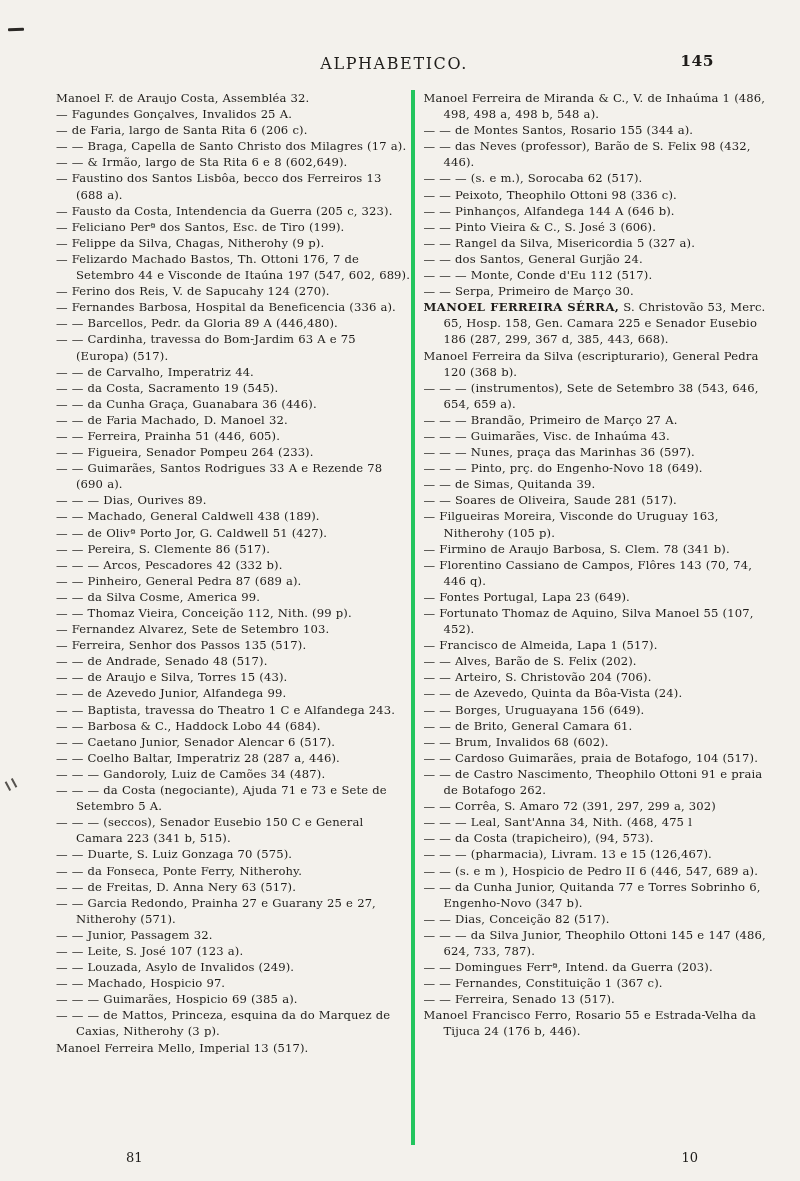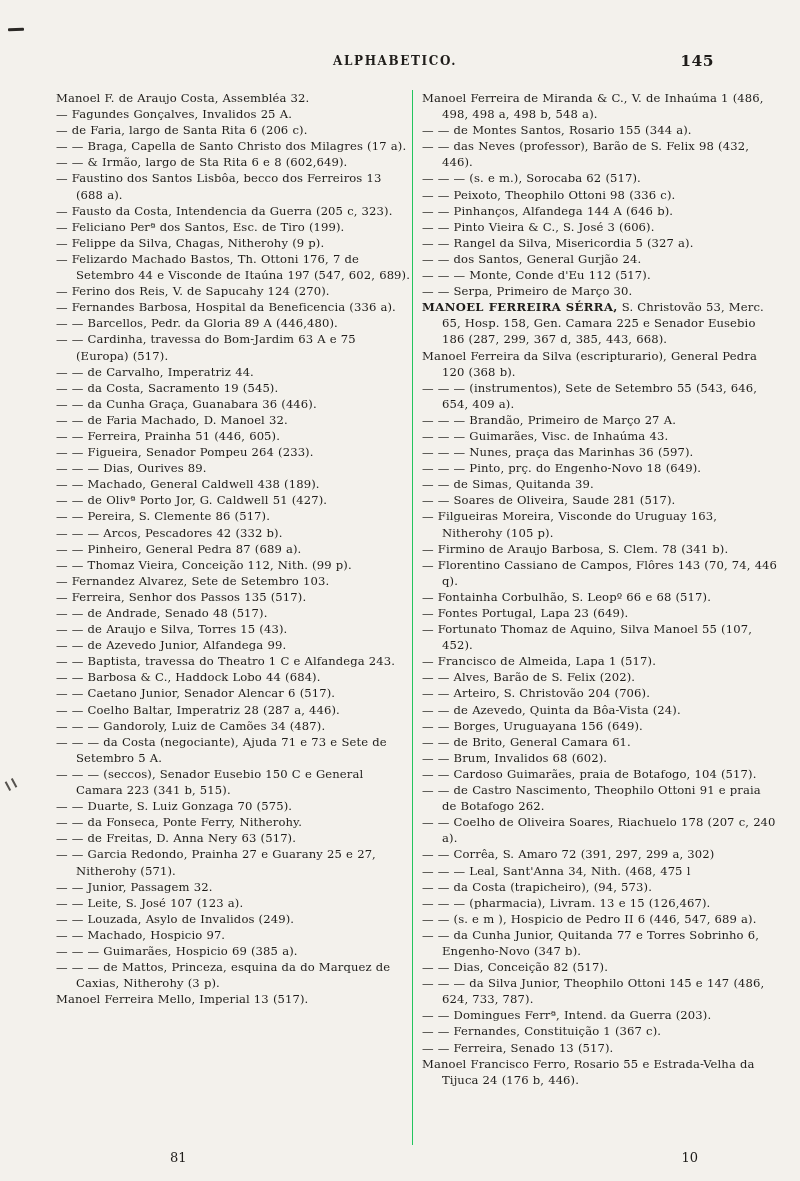--- a/index.html
+++ b/index.html
@@ -8,44 +8,44 @@
     height: 1181px;
     background: #f3f1ec;
     font-family: "DejaVu Serif", "Liberation Serif", serif;
     color: #1f1d1a;
     position: relative;
     overflow: hidden;
   }
   .page-header { position: absolute; top: 54px; left: 0; width: 100%; height: 24px; }
   .header-title {
     position: absolute; left: 50%; transform: translateX(-54%);
-    font-weight: bold; font-size: 12px; letter-spacing: 1.6px;
+    font-weight: normal; font-size: 16px; letter-spacing: 1.6px;
   }
   .page-number {
     position: absolute; right: 86px; top: -3px;
     font-weight: bold; font-size: 15.5px; letter-spacing: 0.5px; text-align: center;
   }
   .columns {
     position: absolute; top: 90px; left: 56px; right: 22px; bottom: 36px;
     display: flex; overflow: hidden;
   }
   .col { flex: 1 1 50%; min-width: 0; }
   .col-left  { }
-  .col-right { padding-left: 9px; border-left: 1px solid #22c55e; }
+  .col-right { padding-left: 9px; border-left: 4px solid #22c55e; }
   .entry {
     margin: 0;
     font-size: 11.6px;
     line-height: 16.1px;
     padding-left: 20px;
     text-indent: -20px;
     letter-spacing: 0.1px;
     word-spacing: 0.3px;
   }
   .entry b { font-weight: bold; letter-spacing: 0.4px; }
-  .page-footer { position: absolute; left: 0; right: 0; bottom: 13px; height: 18px; font-size: 13px; margin-left: 44px; }
+  .page-footer { position: absolute; left: 0; right: 0; bottom: 13px; height: 18px; font-size: 13px; }
   .footer-left  { position: absolute; left: 126px; }
   .footer-right { position: absolute; right: 102px; }
   .artifact-dash {
     position: absolute; left: 8px; top: 28px;
     width: 16px; height: 3px; background: #2b2926;
     border-radius: 1px; transform: rotate(-2deg);
   }
   .artifact-mark {
     position: absolute; left: 6px; top: 780px;
     width: 10px; height: 5px;
@@ -79,26 +79,28 @@
       <p class="entry">— Ferino dos Reis, V. de Sapucahy 124 (270).</p>
       <p class="entry">— Fernandes Barbosa, Hospital da Beneficencia (336 a).</p>
       <p class="entry">— — Barcellos, Pedr. da Gloria 89 A (446,480).</p>
       <p class="entry">— — Cardinha, travessa do Bom-Jardim 63 A e 75 (Europa) (517).</p>
       <p class="entry">— — de Carvalho, Imperatriz 44.</p>
       <p class="entry">— — da Costa, Sacramento 19 (545).</p>
       <p class="entry">— — da Cunha Graça, Guanabara 36 (446).</p>
       <p class="entry">— — de Faria Machado, D. Manoel 32.</p>
       <p class="entry">— — Ferreira, Prainha 51 (446, 605).</p>
       <p class="entry">— — Figueira, Senador Pompeu 264 (233).</p>
+      <p class="entry">— — Guimarães, Santos Rodrigues 33 A e Rezende 78 (690 a).</p>
       <p class="entry">— — — Dias, Ourives 89.</p>
       <p class="entry">— — Machado, General Caldwell 438 (189).</p>
       <p class="entry">— — de Olivª Porto Jor, G. Caldwell 51 (427).</p>
       <p class="entry">— — Pereira, S. Clemente 86 (517).</p>
       <p class="entry">— — — Arcos, Pescadores 42 (332 b).</p>
       <p class="entry">— — Pinheiro, General Pedra 87 (689 a).</p>
+      <p class="entry">— — da Silva Cosme, America 99.</p>
       <p class="entry">— — Thomaz Vieira, Conceição 112, Nith. (99 p).</p>
       <p class="entry">— Fernandez Alvarez, Sete de Setembro 103.</p>
       <p class="entry">— Ferreira, Senhor dos Passos 135 (517).</p>
       <p class="entry">— — de Andrade, Senado 48 (517).</p>
       <p class="entry">— — de Araujo e Silva, Torres 15 (43).</p>
       <p class="entry">— — de Azevedo Junior, Alfandega 99.</p>
       <p class="entry">— — Baptista, travessa do Theatro 1 C e Alfandega 243.</p>
       <p class="entry">— — Barbosa &amp; C., Haddock Lobo 44 (684).</p>
       <p class="entry">— — Caetano Junior, Senador Alencar 6 (517).</p>
       <p class="entry">— — Coelho Baltar, Imperatriz 28 (287 a, 446).</p>
@@ -124,43 +126,41 @@
       <p class="entry">— — — (s. e m.), Sorocaba 62 (517).</p>
       <p class="entry">— — Peixoto, Theophilo Ottoni 98 (336 c).</p>
       <p class="entry">— — Pinhanços, Alfandega 144 A (646 b).</p>
       <p class="entry">— — Pinto Vieira &amp; C., S. José 3 (606).</p>
       <p class="entry">— — Rangel da Silva, Misericordia 5 (327 a).</p>
       <p class="entry">— — dos Santos, General Gurjão 24.</p>
       <p class="entry">— — — Monte, Conde d'Eu 112 (517).</p>
       <p class="entry">— — Serpa, Primeiro de Março 30.</p>
       <p class="entry"><b>MANOEL FERREIRA SÉRRA,</b> S. Christovão 53, Merc. 65, Hosp. 158, Gen. Camara 225 e Senador Eusebio 186 (287, 299, 367 d, 385, 443, 668).</p>
       <p class="entry">Manoel Ferreira da Silva (escripturario), General Pedra 120 (368 b).</p>
-      <p class="entry">— — — (instrumentos), Sete de Setembro 55 (543, 646, 654, 409 a).</p>
+      <p class="entry">— — — (instrumentos), Sete de Setembro 38 (543, 646, 654, 659 a).</p>
       <p class="entry">— — — Brandão, Primeiro de Março 27 A.</p>
       <p class="entry">— — — Guimarães, Visc. de Inhaúma 43.</p>
       <p class="entry">— — — Nunes, praça das Marinhas 36 (597).</p>
       <p class="entry">— — — Pinto, prç. do Engenho-Novo 18 (649).</p>
       <p class="entry">— — de Simas, Quitanda 39.</p>
       <p class="entry">— — Soares de Oliveira, Saude 281 (517).</p>
       <p class="entry">— Filgueiras Moreira, Visconde do Uruguay 163, Nitherohy (105 p).</p>
       <p class="entry">— Firmino de Araujo Barbosa, S. Clem. 78 (341 b).</p>
       <p class="entry">— Florentino Cassiano de Campos, Flôres 143 (70, 74, 446 q).</p>
-      <p class="entry">— Fontainha Corbulhão, S. Leopº 66 e 68 (517).</p>
       <p class="entry">— Fontes Portugal, Lapa 23 (649).</p>
       <p class="entry">— Fortunato Thomaz de Aquino, Silva Manoel 55 (107, 452).</p>
       <p class="entry">— Francisco de Almeida, Lapa 1 (517).</p>
       <p class="entry">— — Alves, Barão de S. Felix (202).</p>
       <p class="entry">— — Arteiro, S. Christovão 204 (706).</p>
       <p class="entry">— — de Azevedo, Quinta da Bôa-Vista (24).</p>
       <p class="entry">— — Borges, Uruguayana 156 (649).</p>
       <p class="entry">— — de Brito, General Camara 61.</p>
       <p class="entry">— — Brum, Invalidos 68 (602).</p>
       <p class="entry">— — Cardoso Guimarães, praia de Botafogo, 104 (517).</p>
       <p class="entry">— — de Castro Nascimento, Theophilo Ottoni 91 e praia de Botafogo 262.</p>
-      <p class="entry">— — Coelho de Oliveira Soares, Riachuelo 178 (207 c, 240 a).</p>
       <p class="entry">— — Corrêa, S. Amaro 72 (391, 297, 299 a, 302)</p>
       <p class="entry">— — — Leal, Sant'Anna 34, Nith. (468, 475 l</p>
       <p class="entry">— — da Costa (trapicheiro), (94, 573).</p>
       <p class="entry">— — — (pharmacia), Livram. 13 e 15 (126,467).</p>
       <p class="entry">— — (s. e m ), Hospicio de Pedro II 6 (446, 547, 689 a).</p>
       <p class="entry">— — da Cunha Junior, Quitanda 77 e Torres Sobrinho 6, Engenho-Novo (347 b).</p>
       <p class="entry">— — Dias, Conceição 82 (517).</p>
       <p class="entry">— — — da Silva Junior, Theophilo Ottoni 145 e 147 (486, 624, 733, 787).</p>
       <p class="entry">— — Domingues Ferrª, Intend. da Guerra (203).</p>
       <p class="entry">— — Fernandes, Constituição 1 (367 c).</p>

